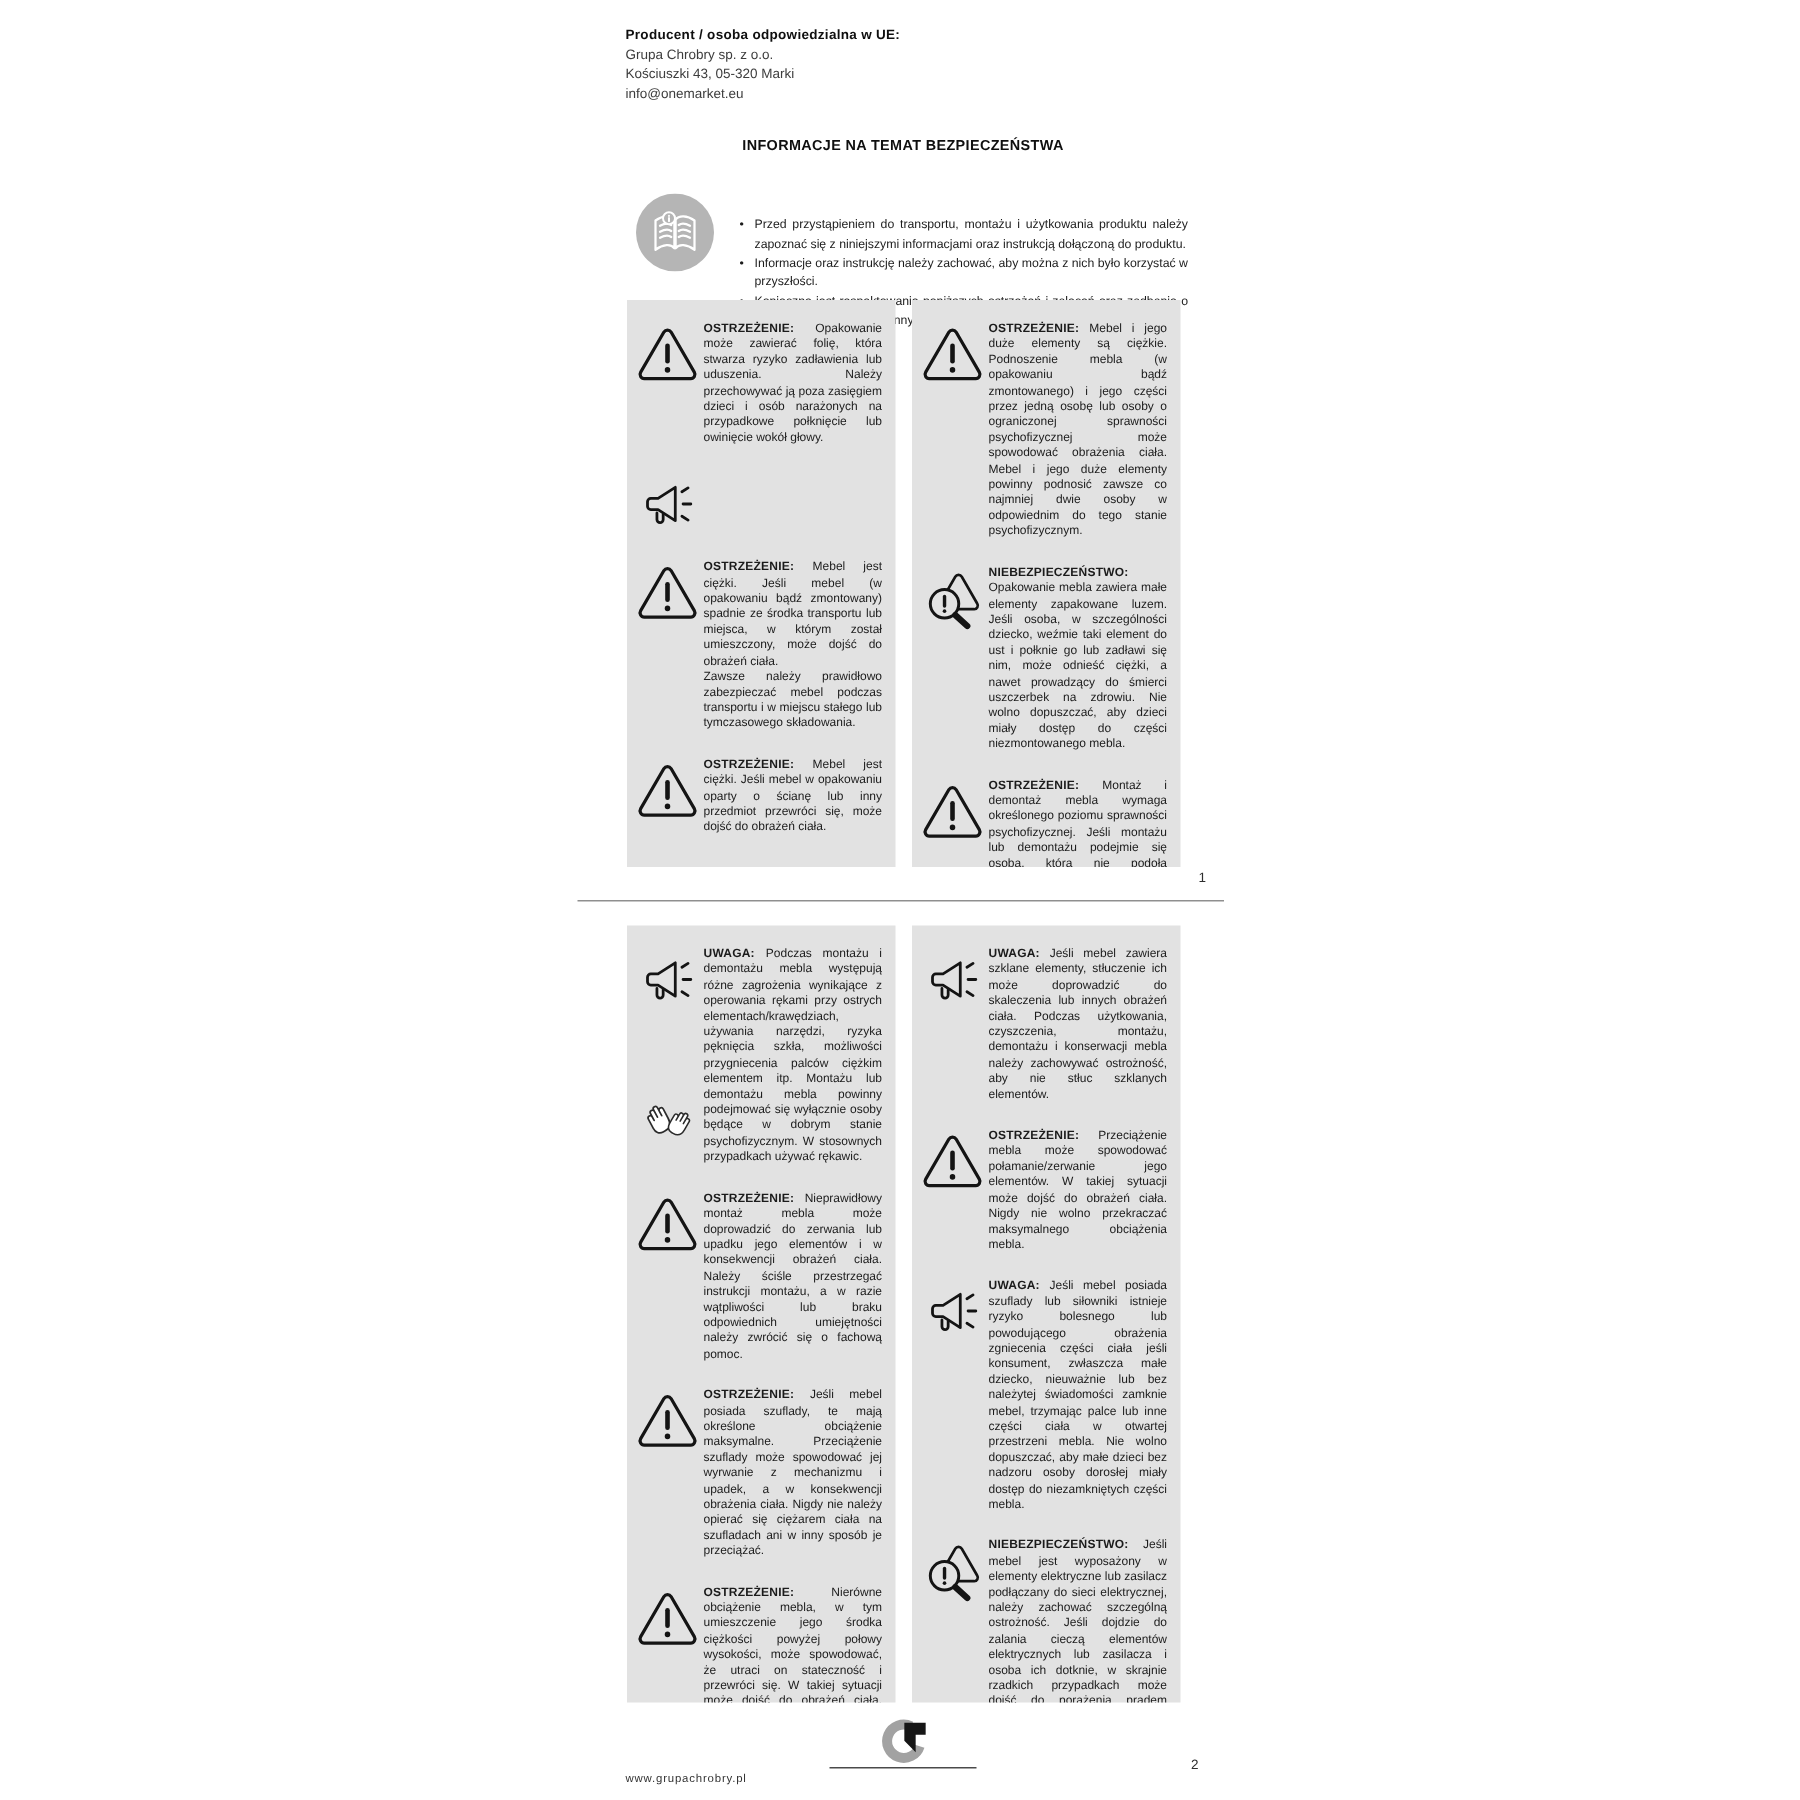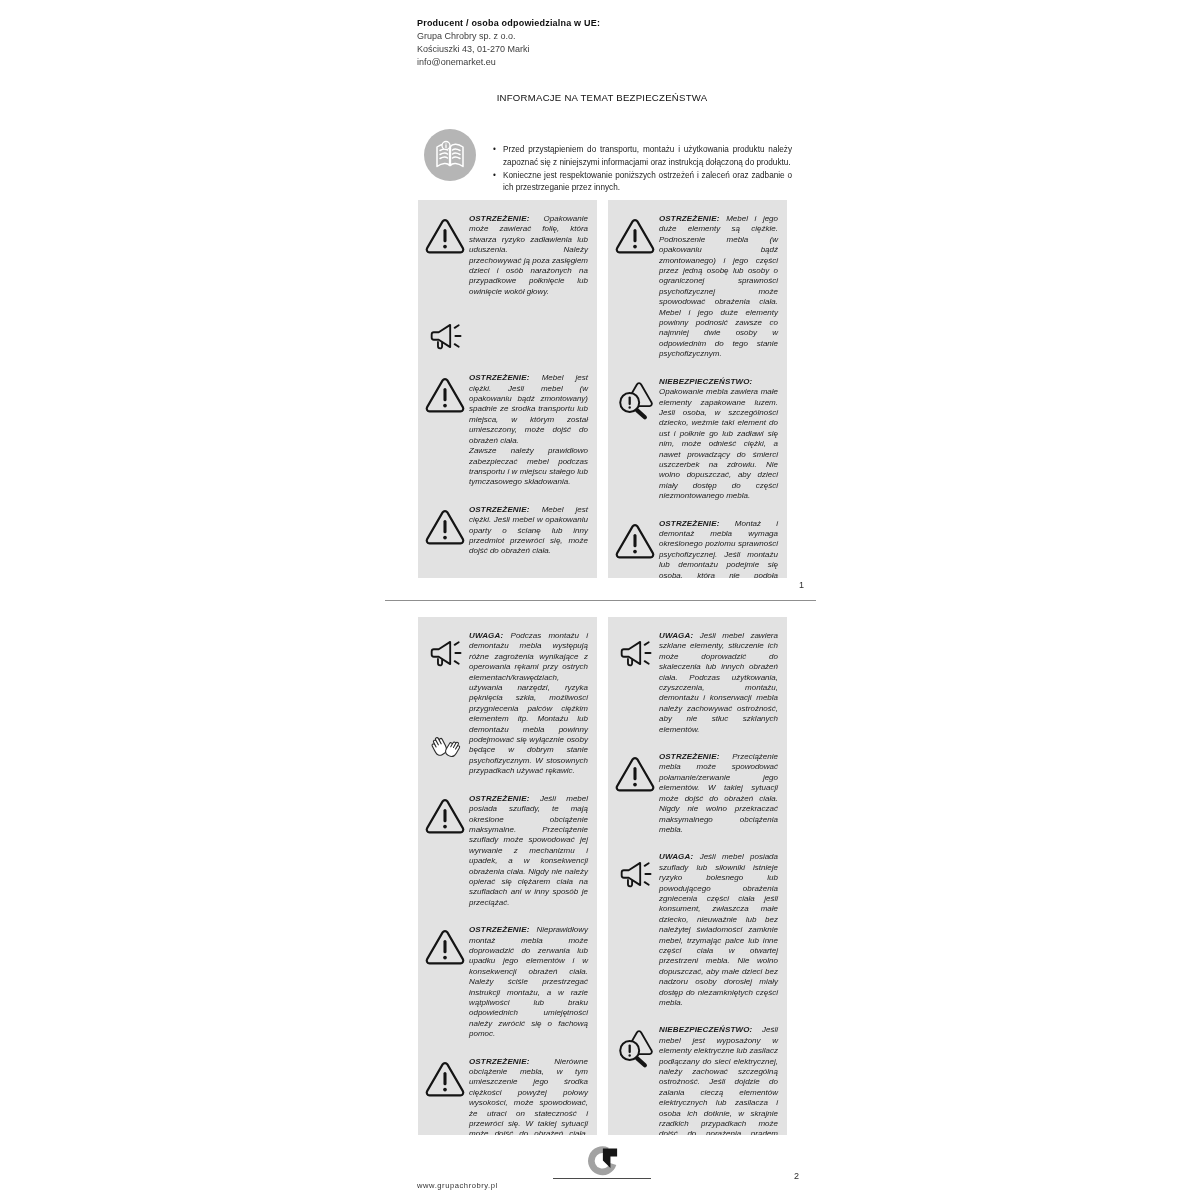--- a/index.html
+++ b/index.html
@@ -4,21 +4,21 @@
 <style>
   * { margin:0; padding:0; box-sizing:border-box; }
   html,body { width:1200px; height:1200px; background:#ffffff;
     font-family:"Liberation Sans", sans-serif; color:#202020; }
   .canvas { position:absolute; inset:0; width:1040px; height:1200px; overflow:hidden; }
 
   .producer { position:absolute; left:417px; top:17px; font-size:9px; line-height:13px; color:#3d3d3d; }
   .producer-label { font-weight:bold; color:#0f0f0f; letter-spacing:.2px; }
 
   .doc-title { position:absolute; left:417px; top:92px; width:370px; text-align:center;
-    font-size:9.6px; font-weight:normal; letter-spacing:.25px; color:#0f0f0f; }
+    font-size:9.6px; font-weight:bold; letter-spacing:.25px; color:#0f0f0f; }
 
   .intro { position:absolute; left:424px; top:126px; width:368px; display:flex; }
   .intro-icon { width:52px; height:52px; flex:0 0 52px; margin-top:3px; }
   .intro-bullets { flex:1; margin-left:16px; font-size:8.2px; line-height:12.8px;
     text-align:justify; color:#1c1c1c; margin-top:18px; }
   .intro-bullets li { list-style:none; position:relative; padding-left:11px; }
   .intro-bullets li::before { content:"•"; position:absolute; left:1px; top:0; }
 
   .page { position:absolute; left:418px; width:369px; }
   .page-1 { top:200px; height:378px; }
@@ -27,21 +27,21 @@
     padding:14px 9px 8px 3px; overflow:hidden; }
   .col-left { left:0; }
   .col-right { left:190px; }
 
   .block { display:flex; margin-bottom:17px; }
   .icon-col { flex:0 0 48px; width:48px; display:flex; flex-direction:column; align-items:center;
     gap:62px; padding-top:2px; }
   .icn { display:block; line-height:0; }
   .block-text { flex:1; font-size:8px; line-height:10.4px; text-align:justify;
     color:#1b1b1b; }
-  .block-text p { margin:0;font-style:italic; }
+  .block-text p { margin:0; }
   .lbl { font-weight:bold; letter-spacing:.15px; }
 
   .pageno { position:absolute; font-size:9px; color:#2e2e2e; }
   .pageno-1 { left:799px; top:580px; }
   .pageno-2 { left:794px; top:1171px; }
 
   .divider { position:absolute; left:385px; top:600px; width:431px; height:0;
     border-top:1.6px solid #8f8f8f; }
 
   .footer { position:absolute; left:417px; top:1145px; width:370px; }
@@ -50,21 +50,21 @@
   .website { font-size:7.6px; letter-spacing:.55px; color:#333; margin-top:2px; }
 </style>
 </head>
 <body>
 
 <div class="canvas">
 
   <div class="producer">
     <div class="producer-label">Producent / osoba odpowiedzialna w UE:</div>
     <div>Grupa Chrobry sp. z o.o.</div>
-    <div>Kościuszki 43, 01-270 Marki</div>
+    <div>Kościuszki 43, 05-320 Marki</div>
     <div>info@onemarket.eu</div>
   </div>
 
   <h1 class="doc-title">INFORMACJE NA TEMAT BEZPIECZEŃSTWA</h1>
 
   <div class="intro">
     <span class="intro-icon icn">
       <svg viewBox="0 0 52 52" width="52" height="52">
         <circle cx="26" cy="26" r="26" fill="#b5b5b5"></circle>
         <g stroke="#ffffff" stroke-width="1.5" fill="none" stroke-linejoin="round" stroke-linecap="round">
@@ -76,20 +76,21 @@
           <path d="M28.5 21 C30 19.8 33 19.8 36 21.5"></path>
           <path d="M28.5 25 C30 23.8 33 23.8 36 25.5"></path>
           <path d="M28.5 29 C30 27.8 33 27.8 36 29.5"></path>
         </g>
         <circle cx="22" cy="16.5" r="4" fill="#b5b5b5" stroke="#ffffff" stroke-width="1.3"></circle>
         <path d="M22 14.8 v.2 M22 16.3 v2.2" stroke="#ffffff" stroke-width="1.3" stroke-linecap="round"></path>
       </svg>
     </span>
     <ul class="intro-bullets">
         <li>Przed przystąpieniem do transportu, montażu i użytkowania produktu należy zapoznać się z niniejszymi informacjami oraz instrukcją dołączoną do produktu.</li>
+        <li>Informacje oraz instrukcję należy zachować, aby można z nich było korzystać w przyszłości.</li>
         <li>Konieczne jest respektowanie poniższych ostrzeżeń i zaleceń oraz zadbanie o ich przestrzeganie przez innych.</li>
       </ul>
   </div>
 
   <section class="page page-1">
     <div class="col col-left">
         <div class="block">
           <div class="icon-col">
             <span class="icn"><svg viewBox="0 0 60 54" width="46" height="42">
                 <g fill="none" stroke="#141414" stroke-width="2.8" stroke-linejoin="round" stroke-linecap="round">
@@ -225,35 +226,35 @@
           <div class="icon-col">
             <span class="icn"><svg viewBox="0 0 60 54" width="46" height="42">
                 <g fill="none" stroke="#141414" stroke-width="2.8" stroke-linejoin="round" stroke-linecap="round">
                   <path d="M26.9 6.6 a3.7 3.7 0 0 1 6.2 0 l20.2 34.9 a3.7 3.7 0 0 1 -3.1 5.6 h-40.4 a3.7 3.7 0 0 1 -3.1 -5.6 z"></path>
                   <path d="M30 18.5 v13.5" stroke-width="4"></path>
                 </g>
                 <circle cx="30" cy="39.5" r="2.4" fill="#141414"></circle>
               </svg></span>
           </div>
           <div class="block-text">
+            <p><span class="lbl">OSTRZEŻENIE: </span>Nieprawidłowy montaż mebla może doprowadzić do zerwania lub upadku jego elementów i w konsekwencji obrażeń ciała. Należy ściśle przestrzegać instrukcji montażu, a w razie wątpliwości lub braku odpowiednich umiejętności należy zwrócić się o fachową pomoc.</p>
+          </div>
+        </div>
+        <div class="block">
+          <div class="icon-col">
+            <span class="icn"><svg viewBox="0 0 60 54" width="46" height="42">
+                <g fill="none" stroke="#141414" stroke-width="2.8" stroke-linejoin="round" stroke-linecap="round">
+                  <path d="M26.9 6.6 a3.7 3.7 0 0 1 6.2 0 l20.2 34.9 a3.7 3.7 0 0 1 -3.1 5.6 h-40.4 a3.7 3.7 0 0 1 -3.1 -5.6 z"></path>
+                  <path d="M30 18.5 v13.5" stroke-width="4"></path>
+                </g>
+                <circle cx="30" cy="39.5" r="2.4" fill="#141414"></circle>
+              </svg></span>
+          </div>
+          <div class="block-text">
             <p><span class="lbl">OSTRZEŻENIE: </span>Jeśli mebel posiada szuflady, te mają określone obciążenie maksymalne. Przeciążenie szuflady może spowodować jej wyrwanie z mechanizmu i upadek, a w konsekwencji obrażenia ciała. Nigdy nie należy opierać się ciężarem ciała na szufladach ani w inny sposób je przeciążać.</p>
-          </div>
-        </div>
-        <div class="block">
-          <div class="icon-col">
-            <span class="icn"><svg viewBox="0 0 60 54" width="46" height="42">
-                <g fill="none" stroke="#141414" stroke-width="2.8" stroke-linejoin="round" stroke-linecap="round">
-                  <path d="M26.9 6.6 a3.7 3.7 0 0 1 6.2 0 l20.2 34.9 a3.7 3.7 0 0 1 -3.1 5.6 h-40.4 a3.7 3.7 0 0 1 -3.1 -5.6 z"></path>
-                  <path d="M30 18.5 v13.5" stroke-width="4"></path>
-                </g>
-                <circle cx="30" cy="39.5" r="2.4" fill="#141414"></circle>
-              </svg></span>
-          </div>
-          <div class="block-text">
-            <p><span class="lbl">OSTRZEŻENIE: </span>Nieprawidłowy montaż mebla może doprowadzić do zerwania lub upadku jego elementów i w konsekwencji obrażeń ciała. Należy ściśle przestrzegać instrukcji montażu, a w razie wątpliwości lub braku odpowiednich umiejętności należy zwrócić się o fachową pomoc.</p>
           </div>
         </div>
         <div class="block">
           <div class="icon-col">
             <span class="icn"><svg viewBox="0 0 60 54" width="46" height="42">
                 <g fill="none" stroke="#141414" stroke-width="2.8" stroke-linejoin="round" stroke-linecap="round">
                   <path d="M26.9 6.6 a3.7 3.7 0 0 1 6.2 0 l20.2 34.9 a3.7 3.7 0 0 1 -3.1 5.6 h-40.4 a3.7 3.7 0 0 1 -3.1 -5.6 z"></path>
                   <path d="M30 18.5 v13.5" stroke-width="4"></path>
                 </g>
                 <circle cx="30" cy="39.5" r="2.4" fill="#141414"></circle>

